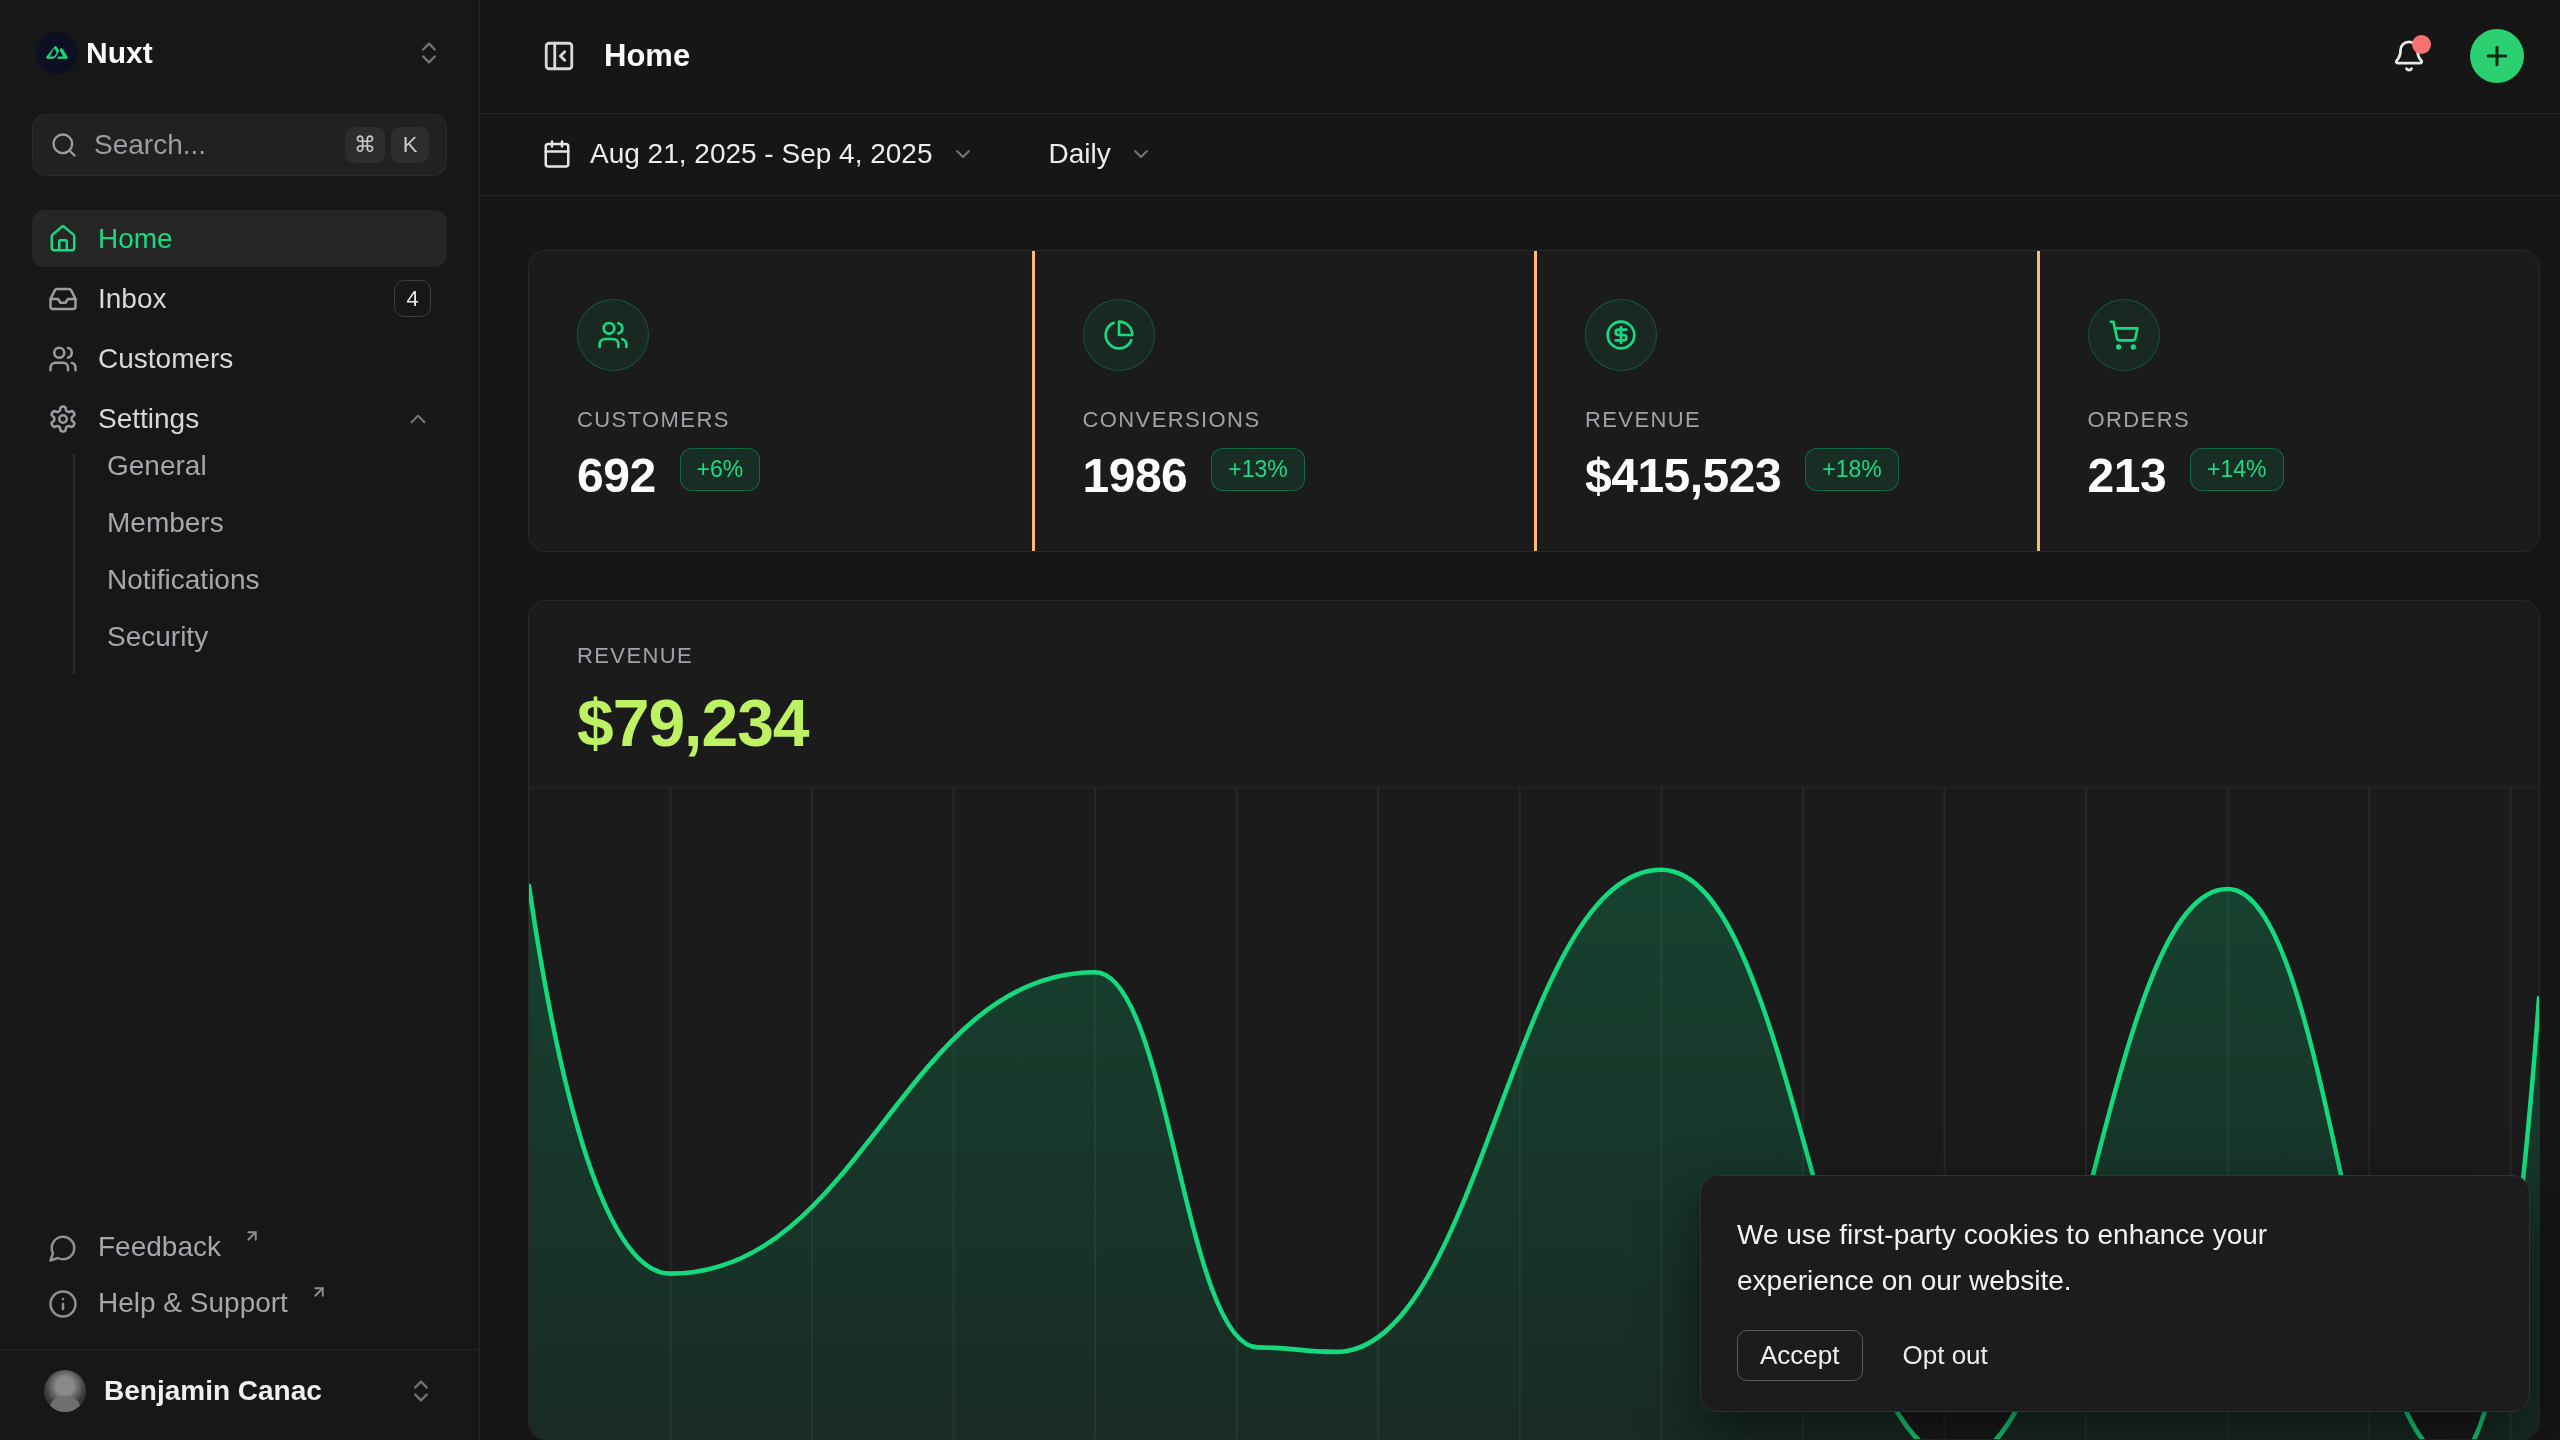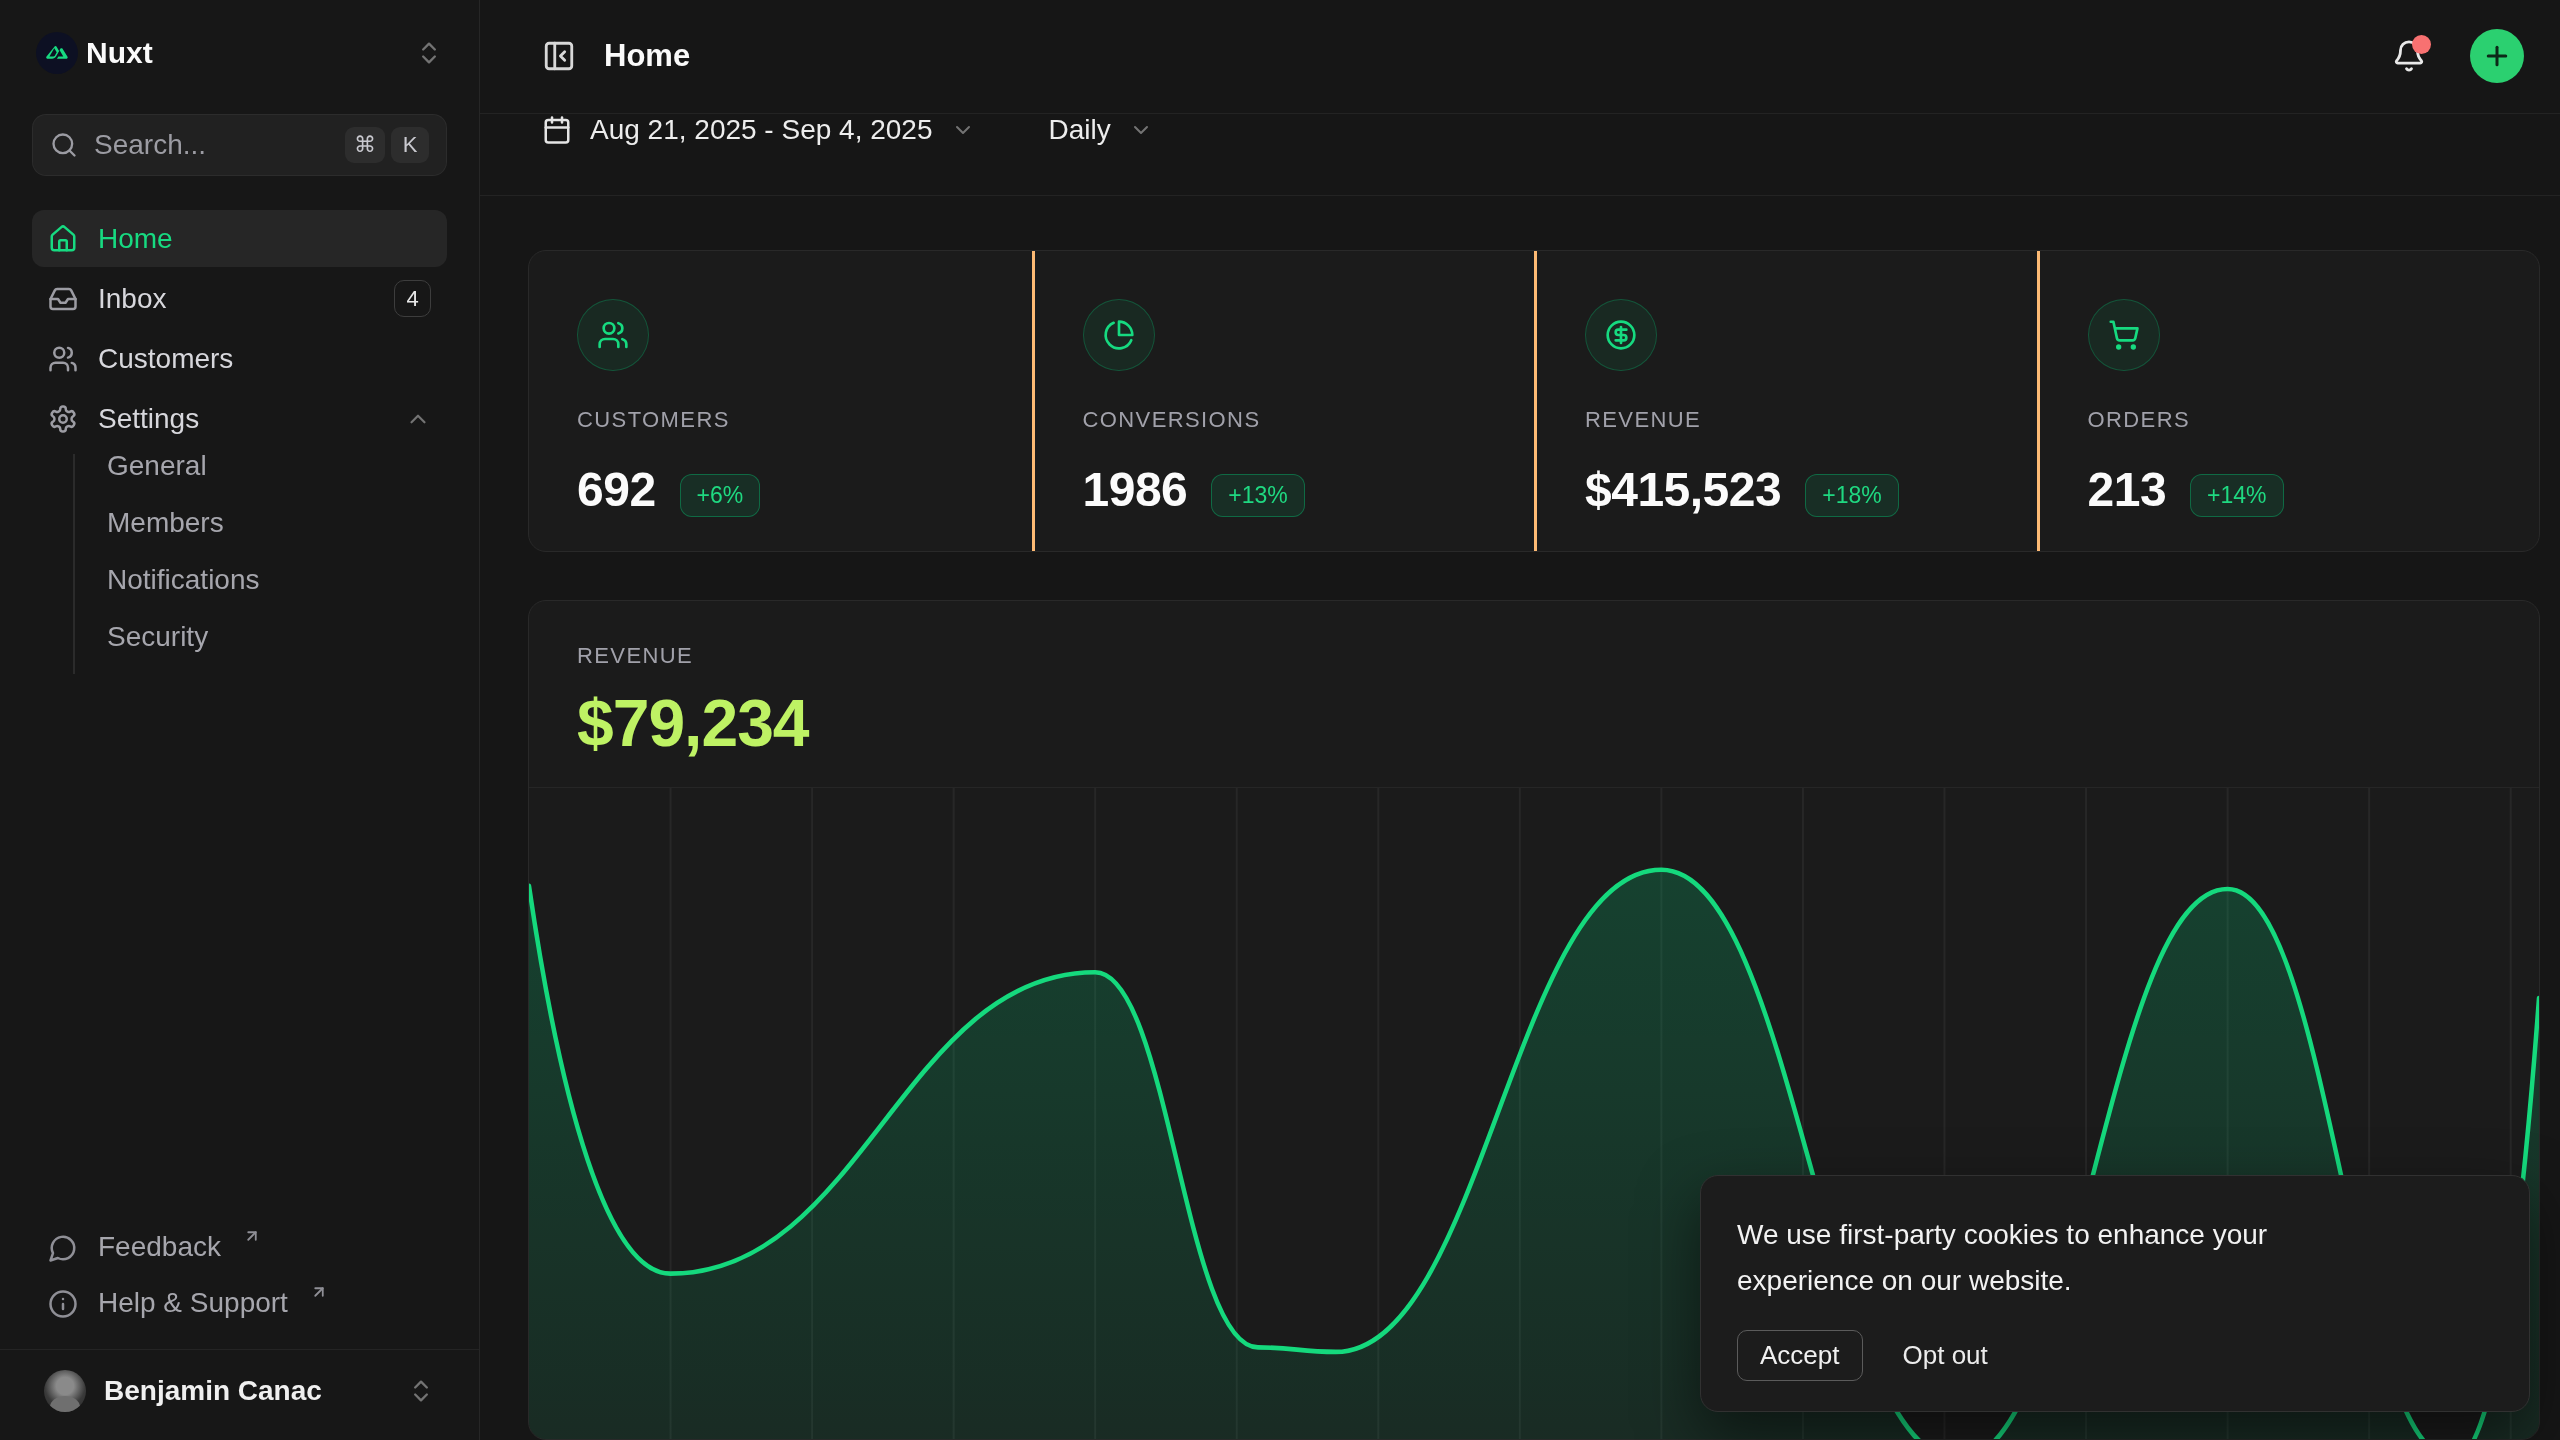--- a/index.html
+++ b/index.html
@@ -89,42 +89,42 @@
   .header-right { margin-left:auto; display:flex; align-items:center; gap:44px; }
   .bell-wrap { position:relative; }
   .notif-dot { position:absolute; top:-4px; right:-5px; width:19px; height:19px; border-radius:50%; background:#f87171; }
   .add-btn {
     width:54px; height:54px; border-radius:50%; border:none; cursor:pointer;
     background:#2bd070; display:flex; align-items:center; justify-content:center; color:#0c2918;
   }
 
   .toolbar {
     height:92px; border-bottom:1px solid #232323;
-    display:flex; align-items:flex-start; gap:18px; padding:0 62px;
+    display:flex; align-items:center; gap:18px; padding:0 62px;
   }
   .toolbar-btn { display:flex; align-items:center; gap:18px; background:none; border:none; cursor:pointer; color:#ededed; }
   .toolbar-label { font-size:28px; font-weight:500; color:#ededed; }
   .period-btn { margin-left:56px; }
 
   .content { flex:1; padding:54px 20px 0 48px; position:relative; }
 
   .stats-card {
     display:grid; grid-template-columns:repeat(4, 1fr);
     background:#1b1b1b; border:1px solid #292929; border-radius:18px;
     height:302px; overflow:hidden;
   }
   .stat { padding:48px; cursor:pointer; }
   .stat + .stat { border-left:3px solid #fdba74; }
   .stat-icon-wrap {
     width:72px; height:72px; border-radius:50%;
     background:rgba(0,220,130,0.07); border:1px solid rgba(0,220,130,0.25);
     display:flex; align-items:center; justify-content:center; color:#16da80;
   }
   .stat-label { margin-top:36px; font-size:22px; font-weight:500; letter-spacing:1.4px; color:#a1a1aa; }
-  .stat-row { margin-top:29px; display:flex; align-items:flex-end; gap:24px; }
+  .stat-row { margin-top:15px; display:flex; align-items:flex-start; gap:24px; }
   .stat-value { font-size:48px; font-weight:700; color:#fbfbfb; letter-spacing:-0.5px; }
   .stat-delta {
     font-size:23px; font-weight:500; color:#1fd981;
     background:rgba(0,220,130,0.10); border:1px solid rgba(0,220,130,0.35);
     border-radius:12px; padding:7px 16px;
   }
 
   .revenue-card {
     margin-top:48px; background:#1b1b1b; border:1px solid #292929;
     border-radius:18px; height:840px; overflow:hidden; display:flex; flex-direction:column;

